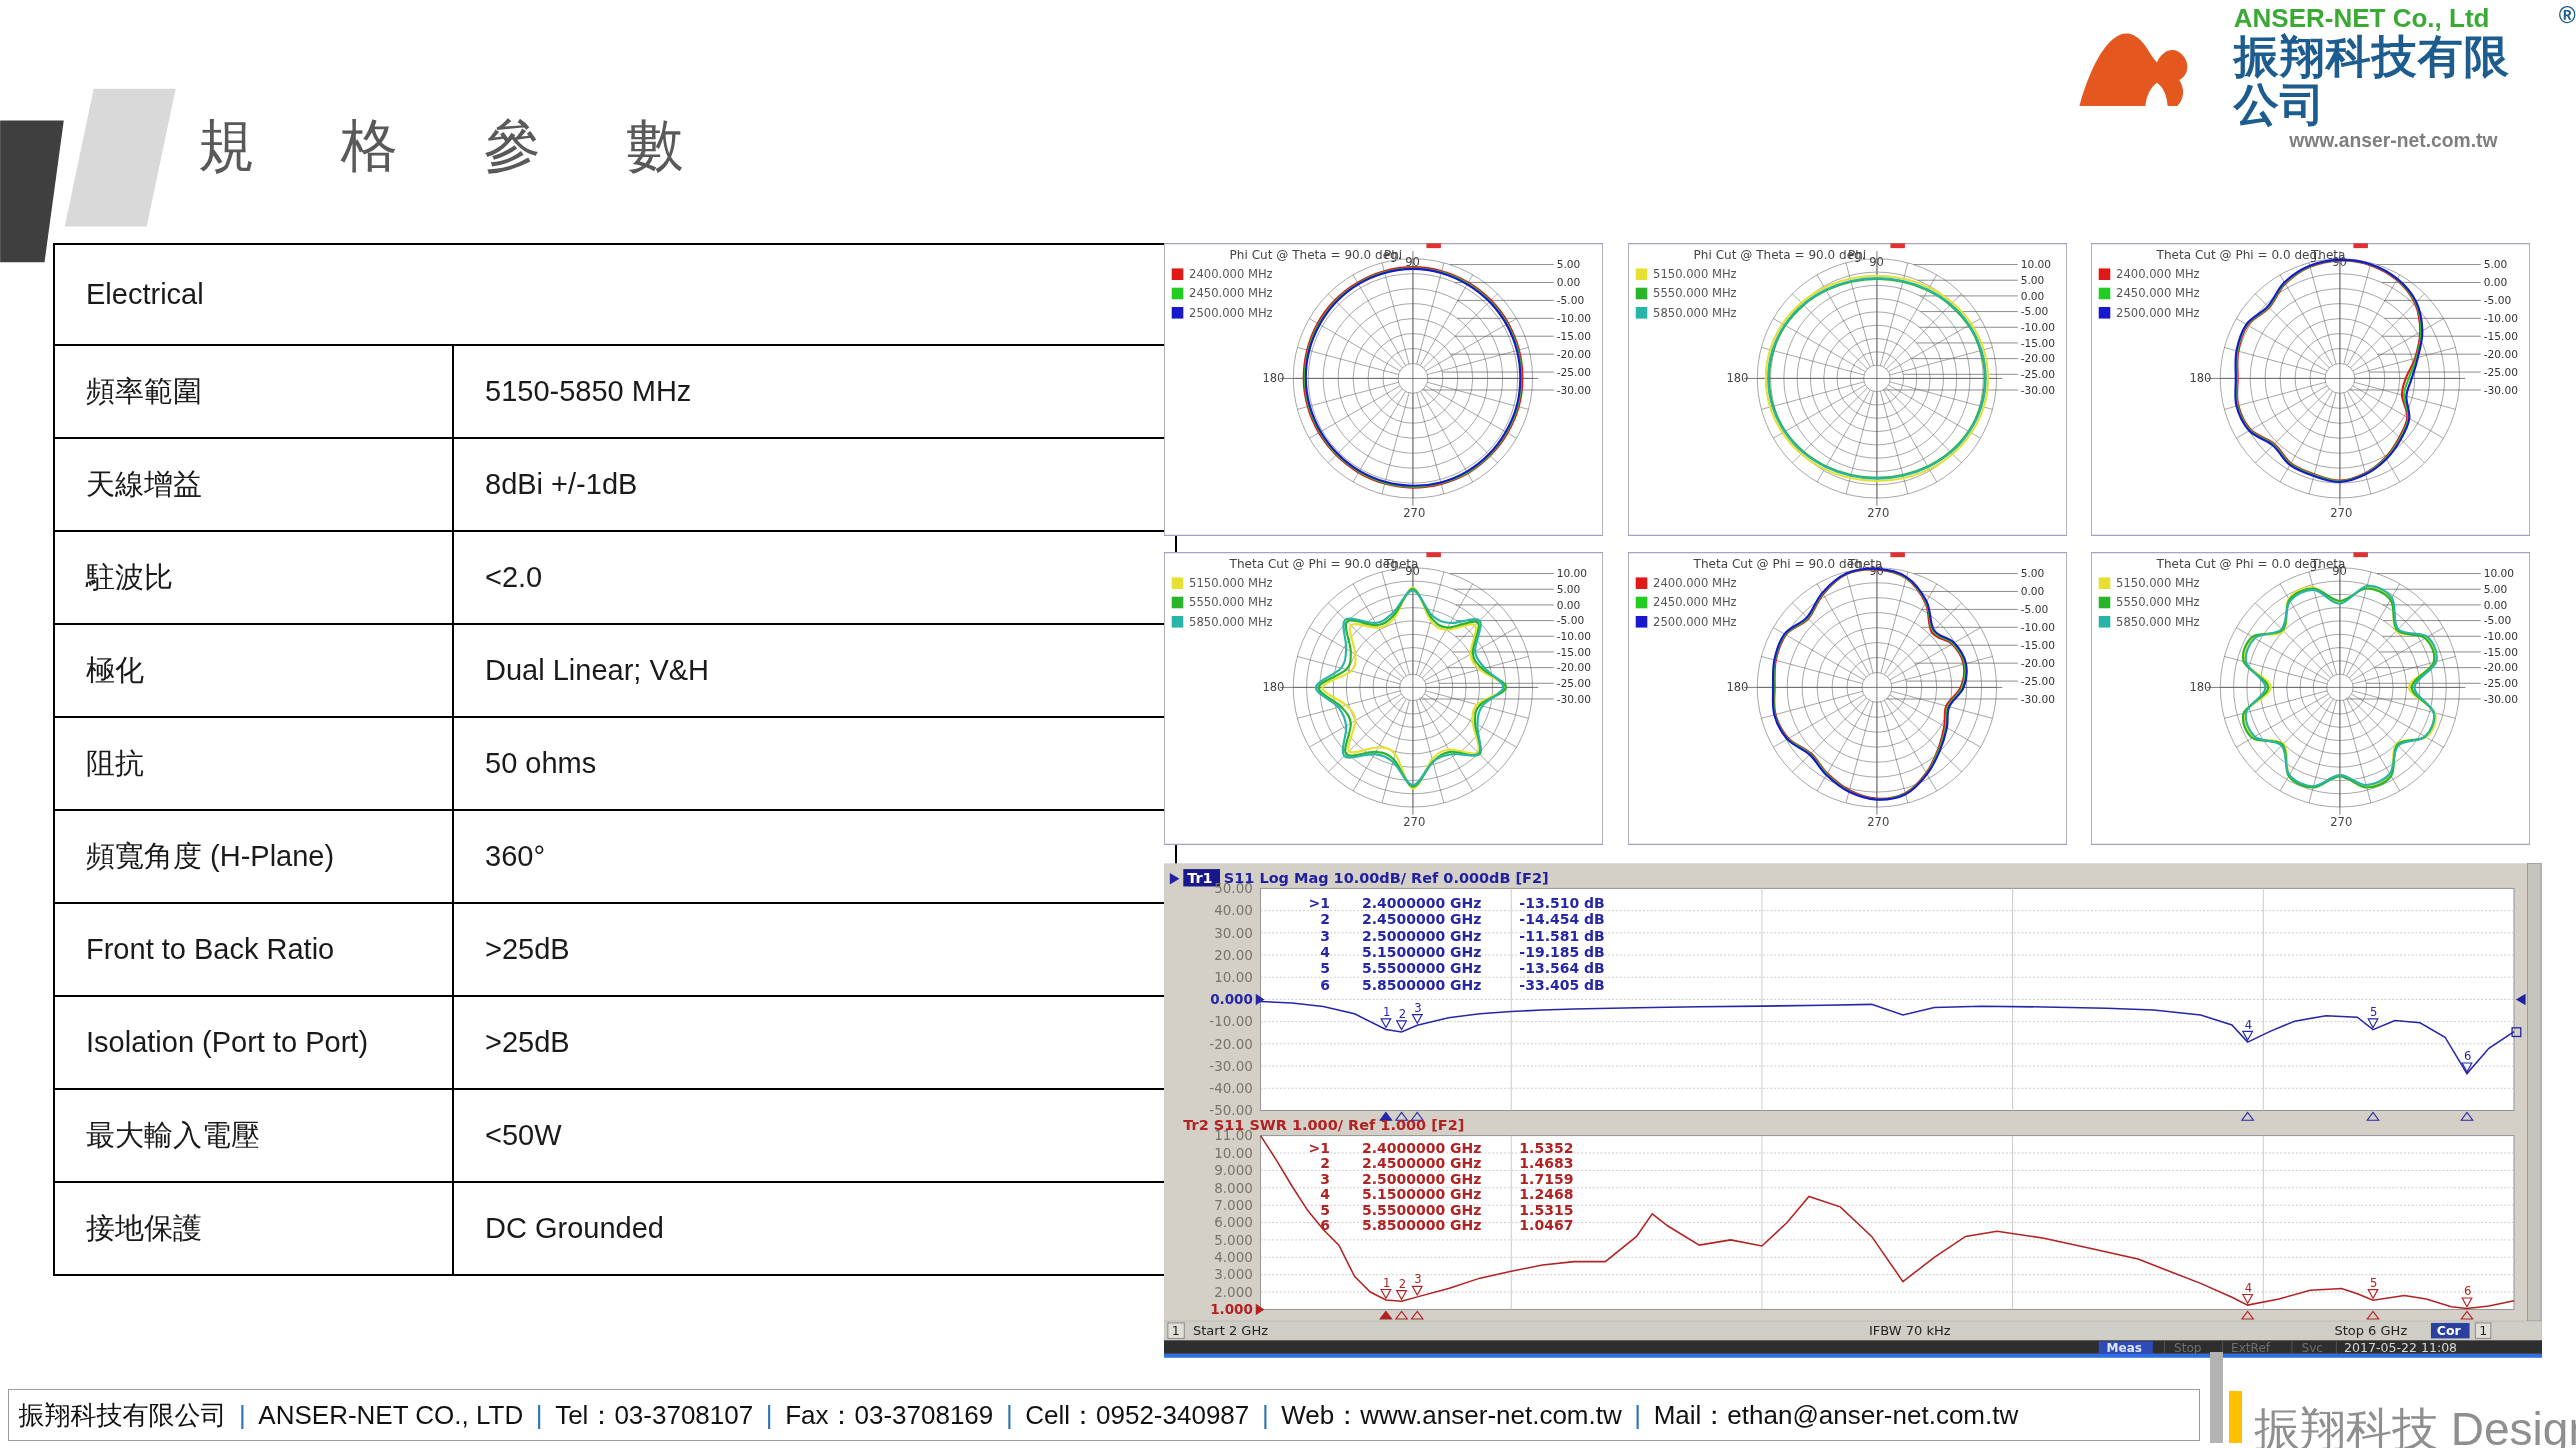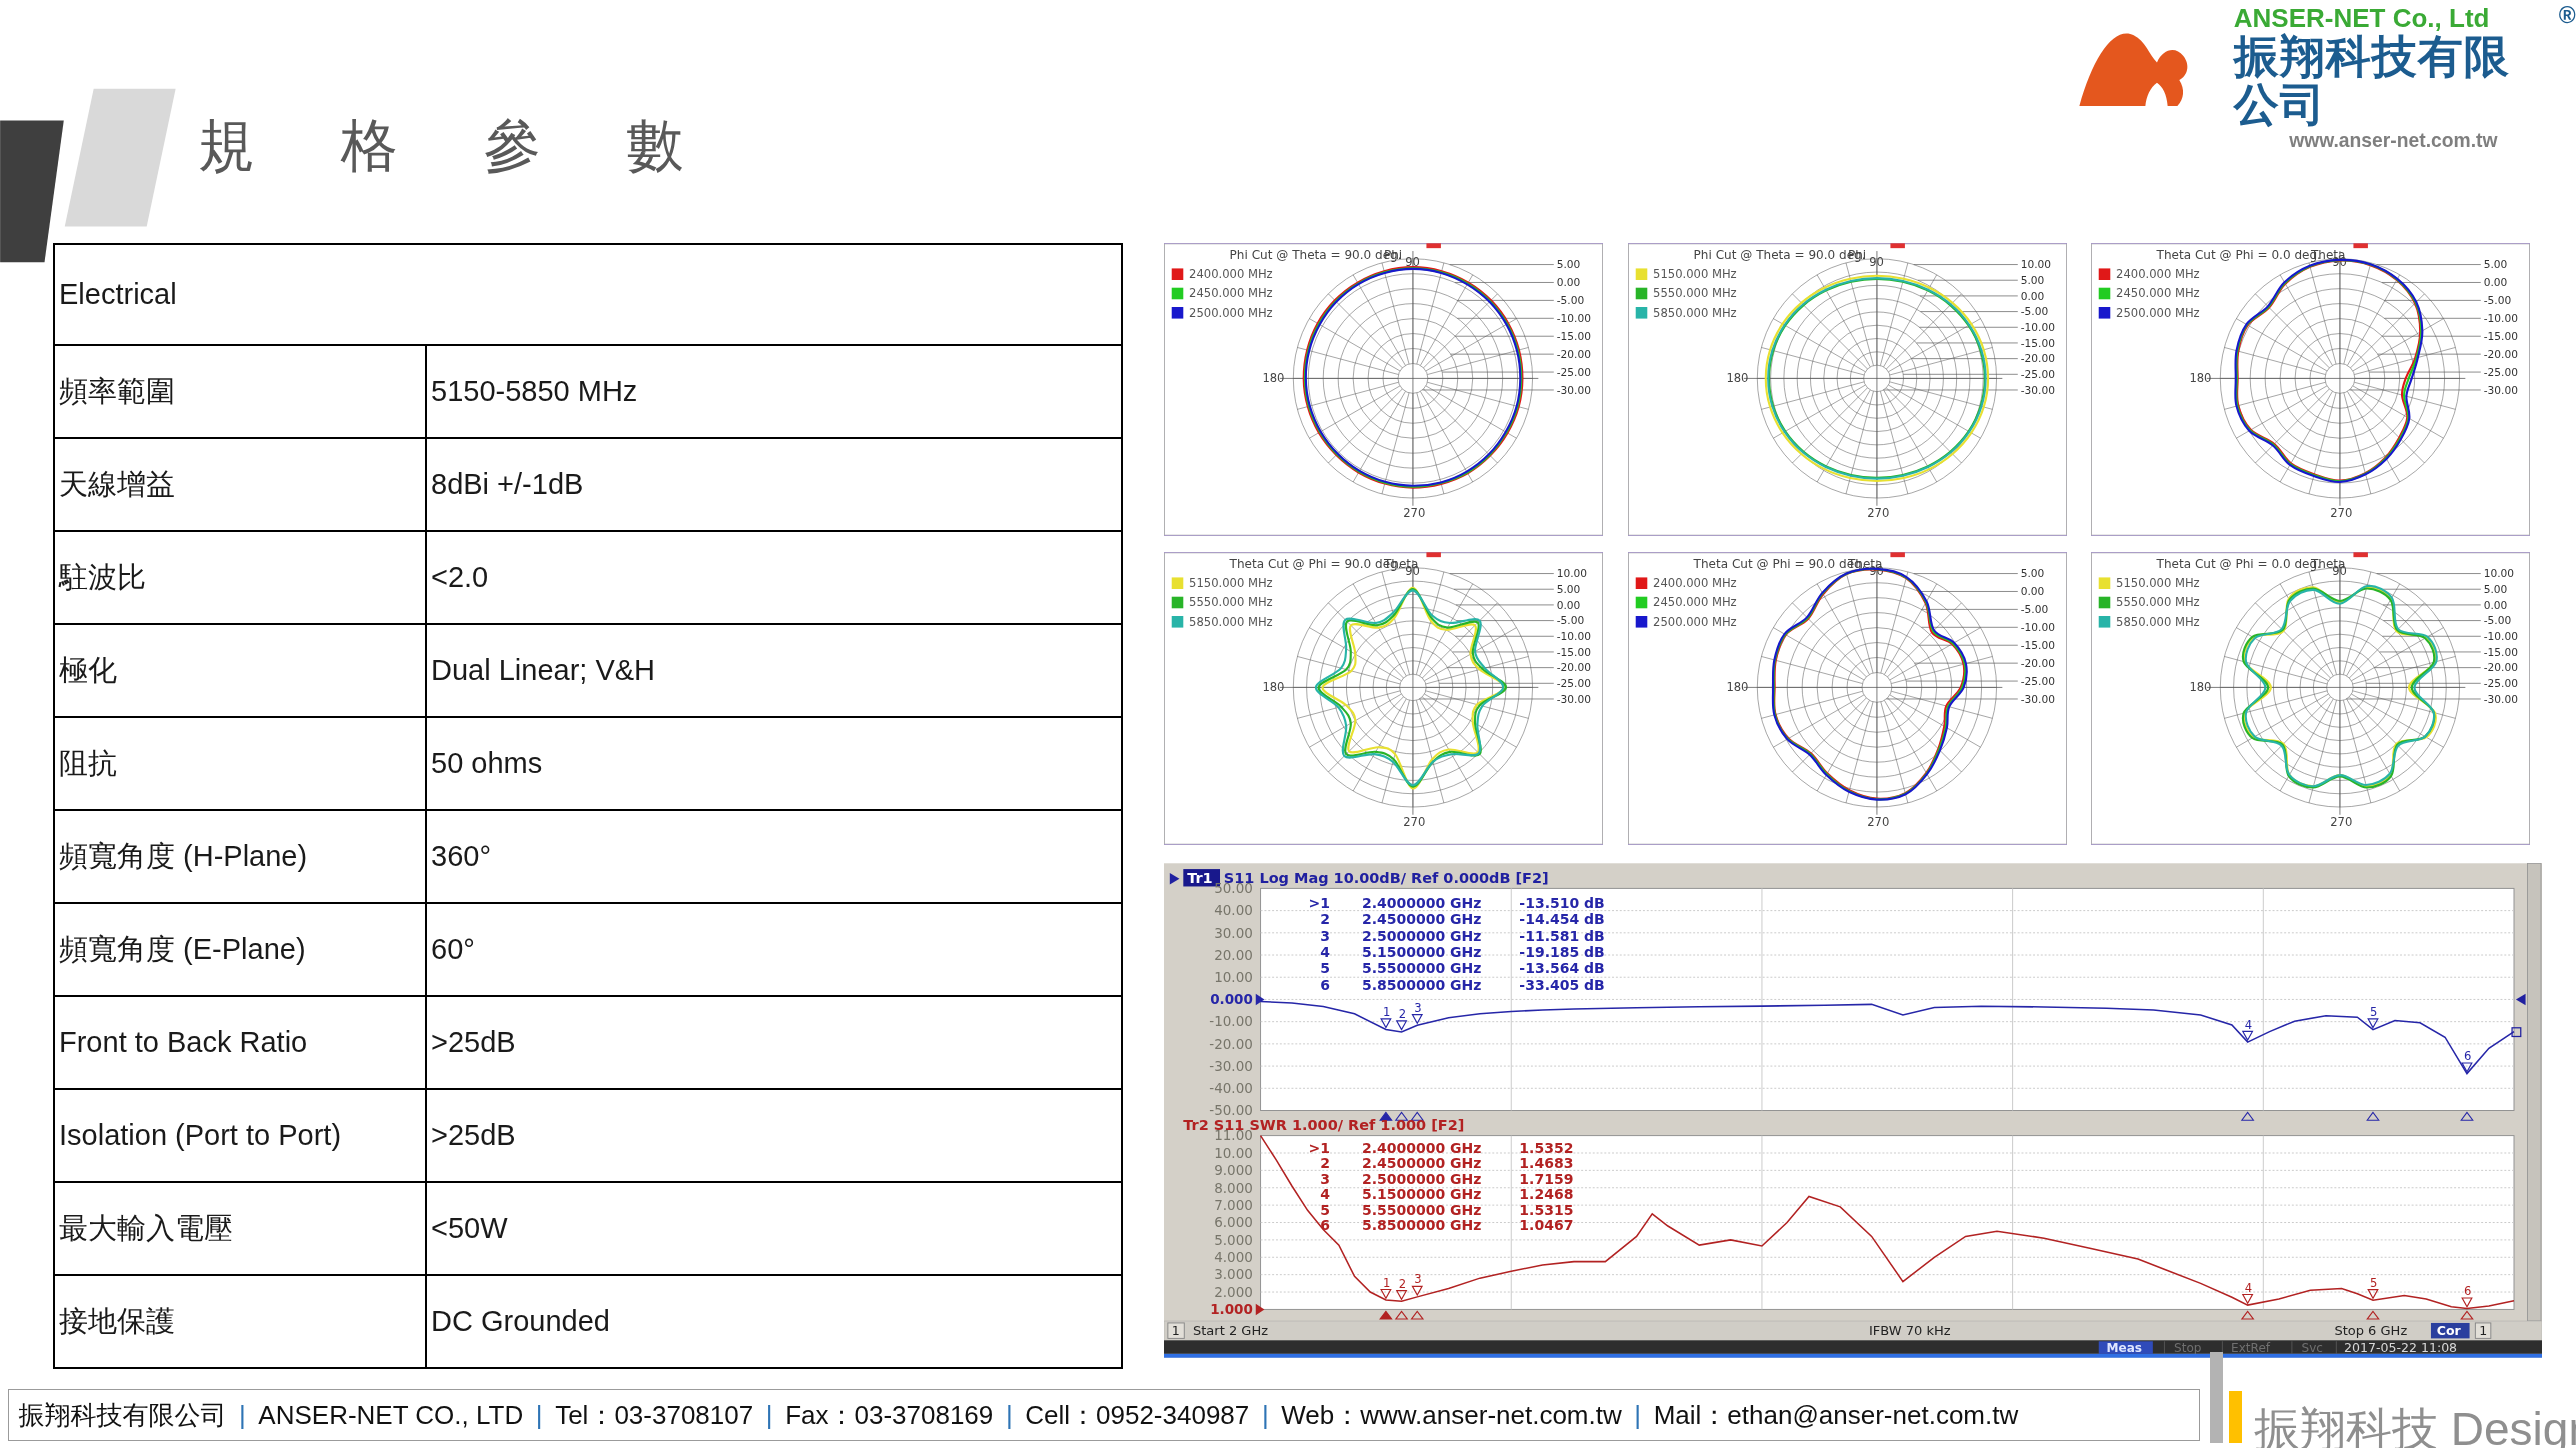--- a/index.html
+++ b/index.html
@@ -14,21 +14,21 @@
   #logo{position:absolute;right:9.7px;top:3.9px;width:522px;height:106px;}
   #logo-swoosh{position:absolute;left:0;top:7.7px;}
   #logo-text{position:absolute;right:13.5px;top:0;text-align:left;width:319px;}
   #logo-en{color:#3aaa35;font-weight:bold;font-size:26px;line-height:29px;}
   #logo-cn{color:#1c5c8f;font-weight:bold;font-size:45px;line-height:48px;letter-spacing:1px;}
   #logo-url{color:#7f7f7f;font-weight:bold;font-size:19.3px;line-height:23px;text-align:center;}
   #logo-r{position:absolute;right:-23px;top:-1.9px;color:#1c5c8f;font-size:23px;font-weight:bold;}
 
   
   #spec-table{position:absolute;left:53px;top:243px;border-collapse:collapse;}
-  #spec-table td{border:2.9px solid #000;font-size:29px;color:#1a1a1a;padding:0 0 0 4px;
+  #spec-table td{border:2.9px solid #000;font-size:29px;color:#1a1a1a;padding:0 0 0 31px;
                  vertical-align:middle;background:#fff;}
   .spec-label{width:366px;height:91px;}
   .spec-value{width:690px;}
   .spec-header{height:99px;}
 
   
   .polar-box{position:absolute;background:#8b5cf6;}
   #vna-box{position:absolute;left:1164px;top:863px;}
 
   
@@ -82,24 +82,20 @@
         <td class="spec-label">極化</td>
         <td class="spec-value">Dual Linear; V&amp;H</td>
       </tr>
       <tr>
         <td class="spec-label">阻抗</td>
         <td class="spec-value">50 ohms</td>
       </tr>
       <tr>
         <td class="spec-label">頻寬角度 (H-Plane)</td>
         <td class="spec-value">360°</td>
-      </tr>
-      <tr>
-        <td class="spec-label">頻寬角度 (E-Plane)</td>
-        <td class="spec-value">60°</td>
       </tr>
       <tr>
         <td class="spec-label">Front to Back Ratio</td>
         <td class="spec-value">&gt;25dB</td>
       </tr>
       <tr>
         <td class="spec-label">Isolation (Port to Port)</td>
         <td class="spec-value">&gt;25dB</td>
       </tr>
       <tr>

